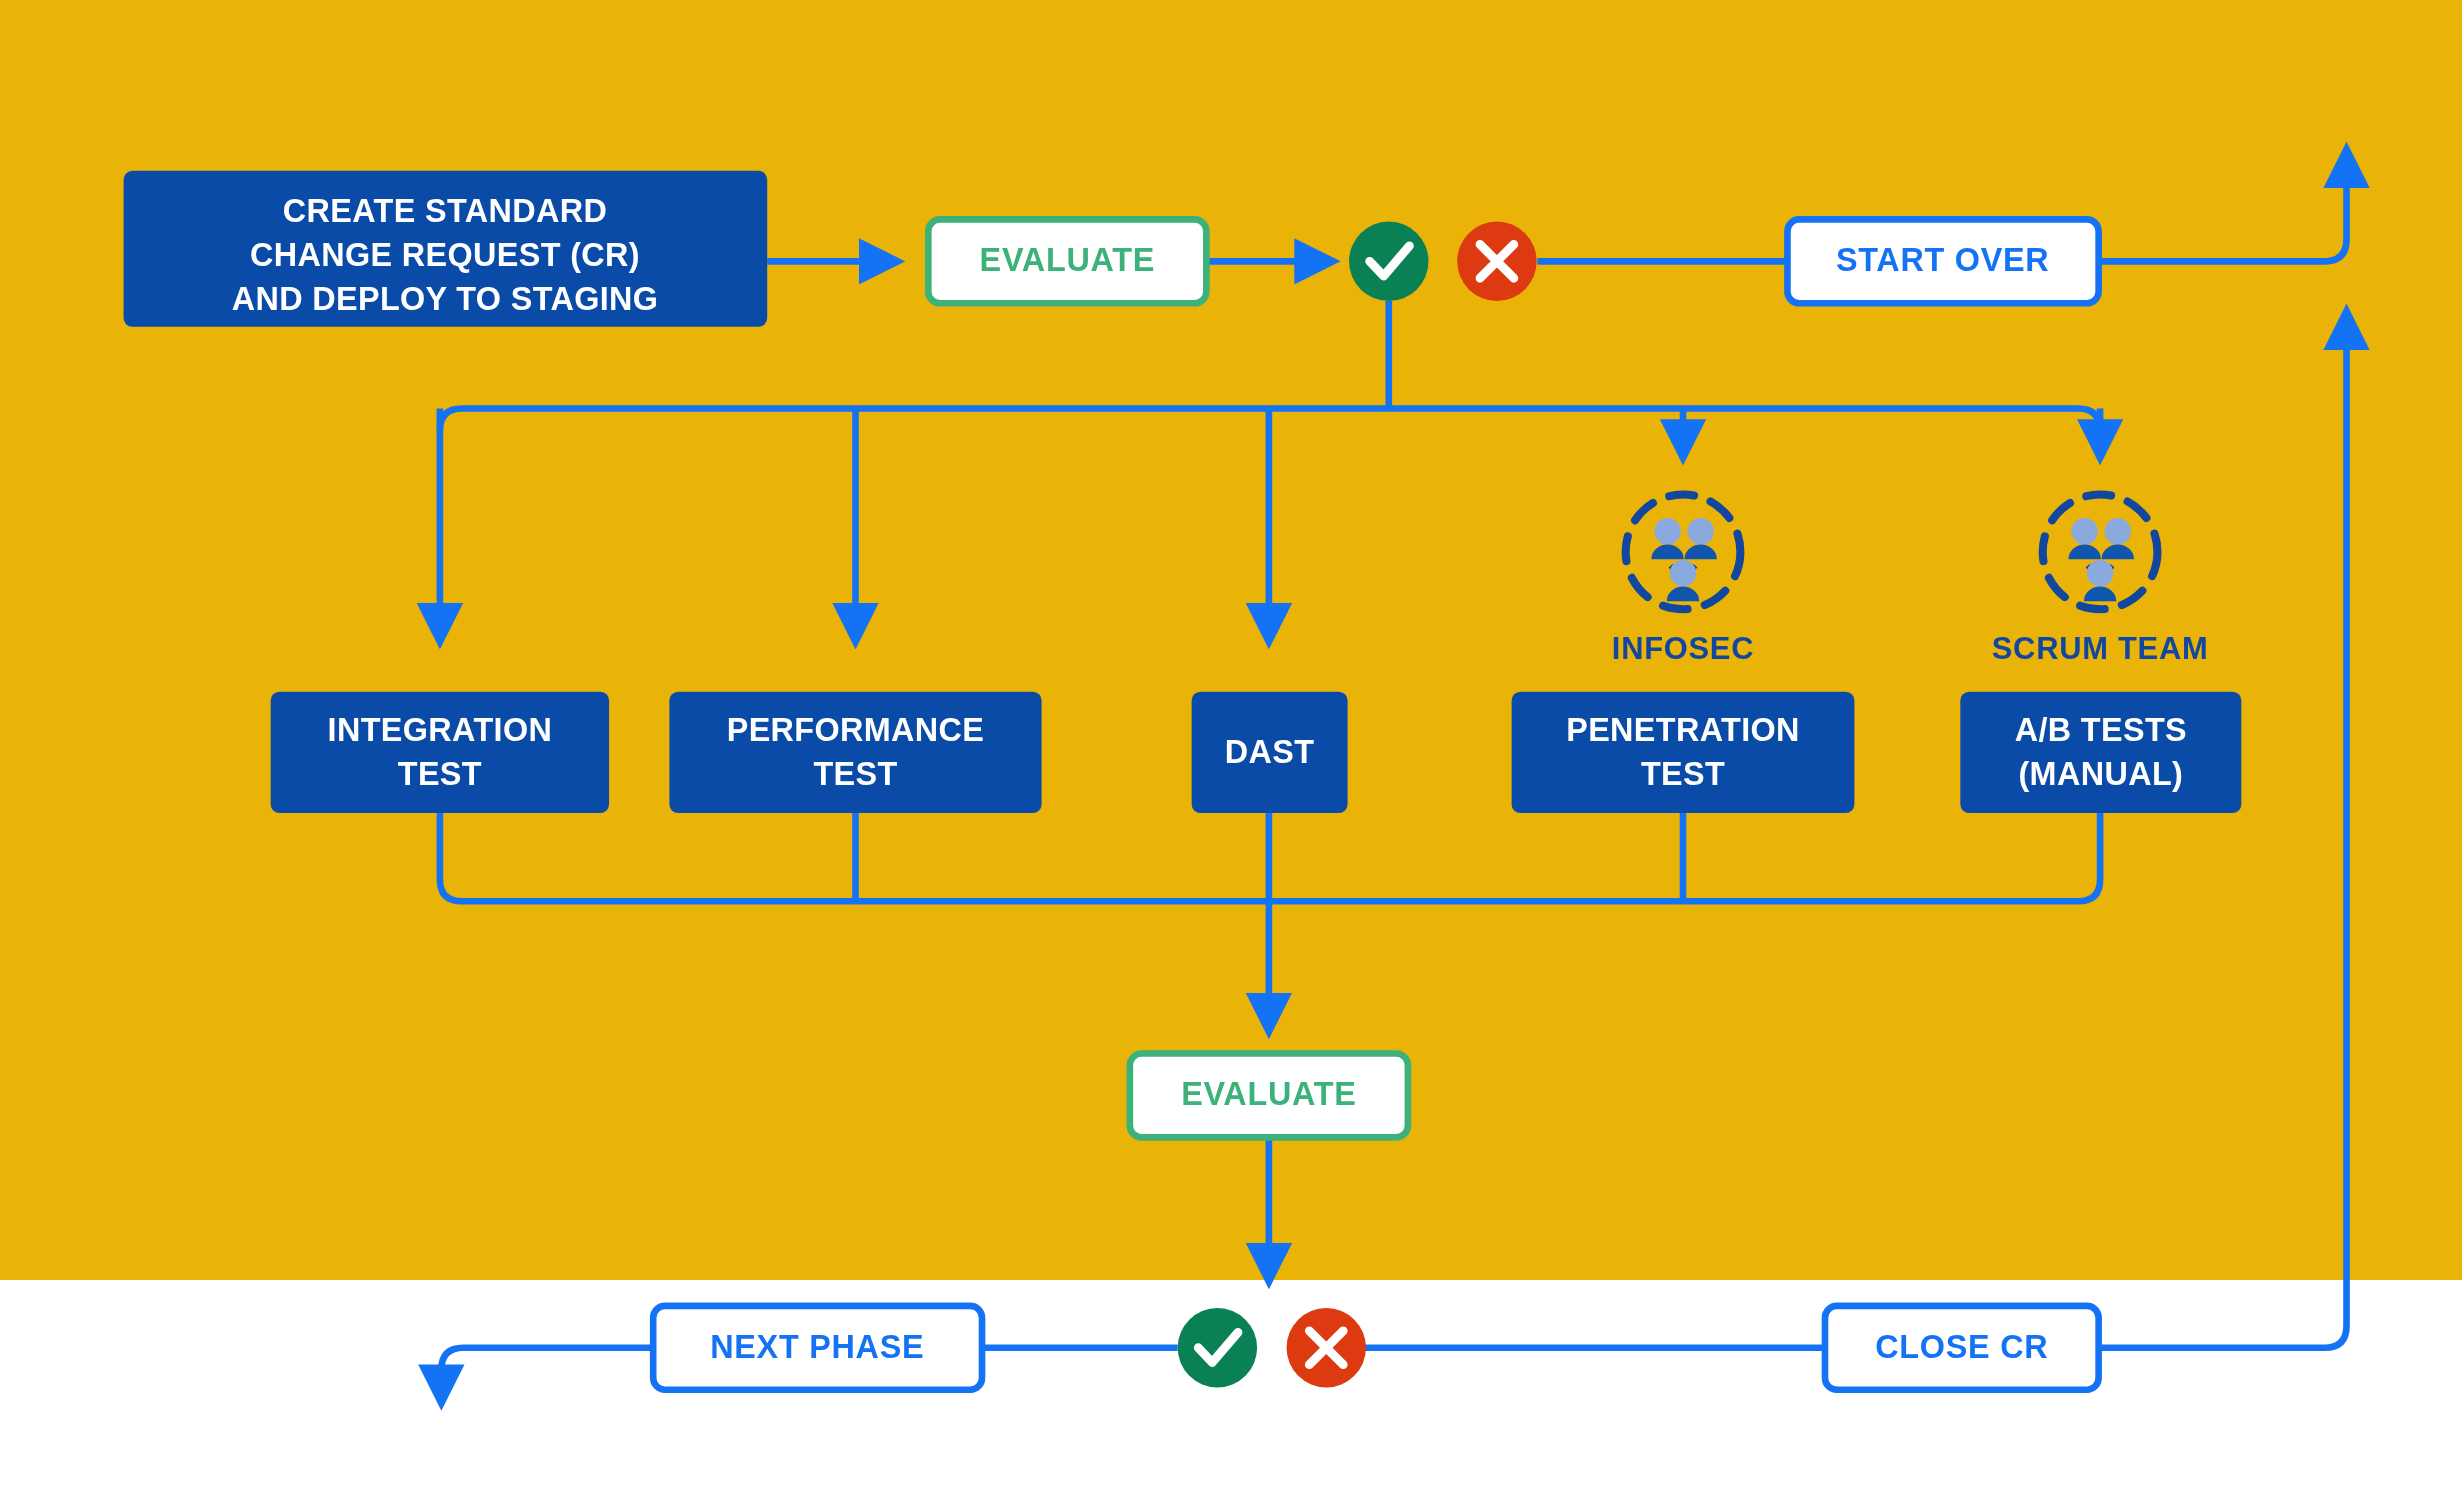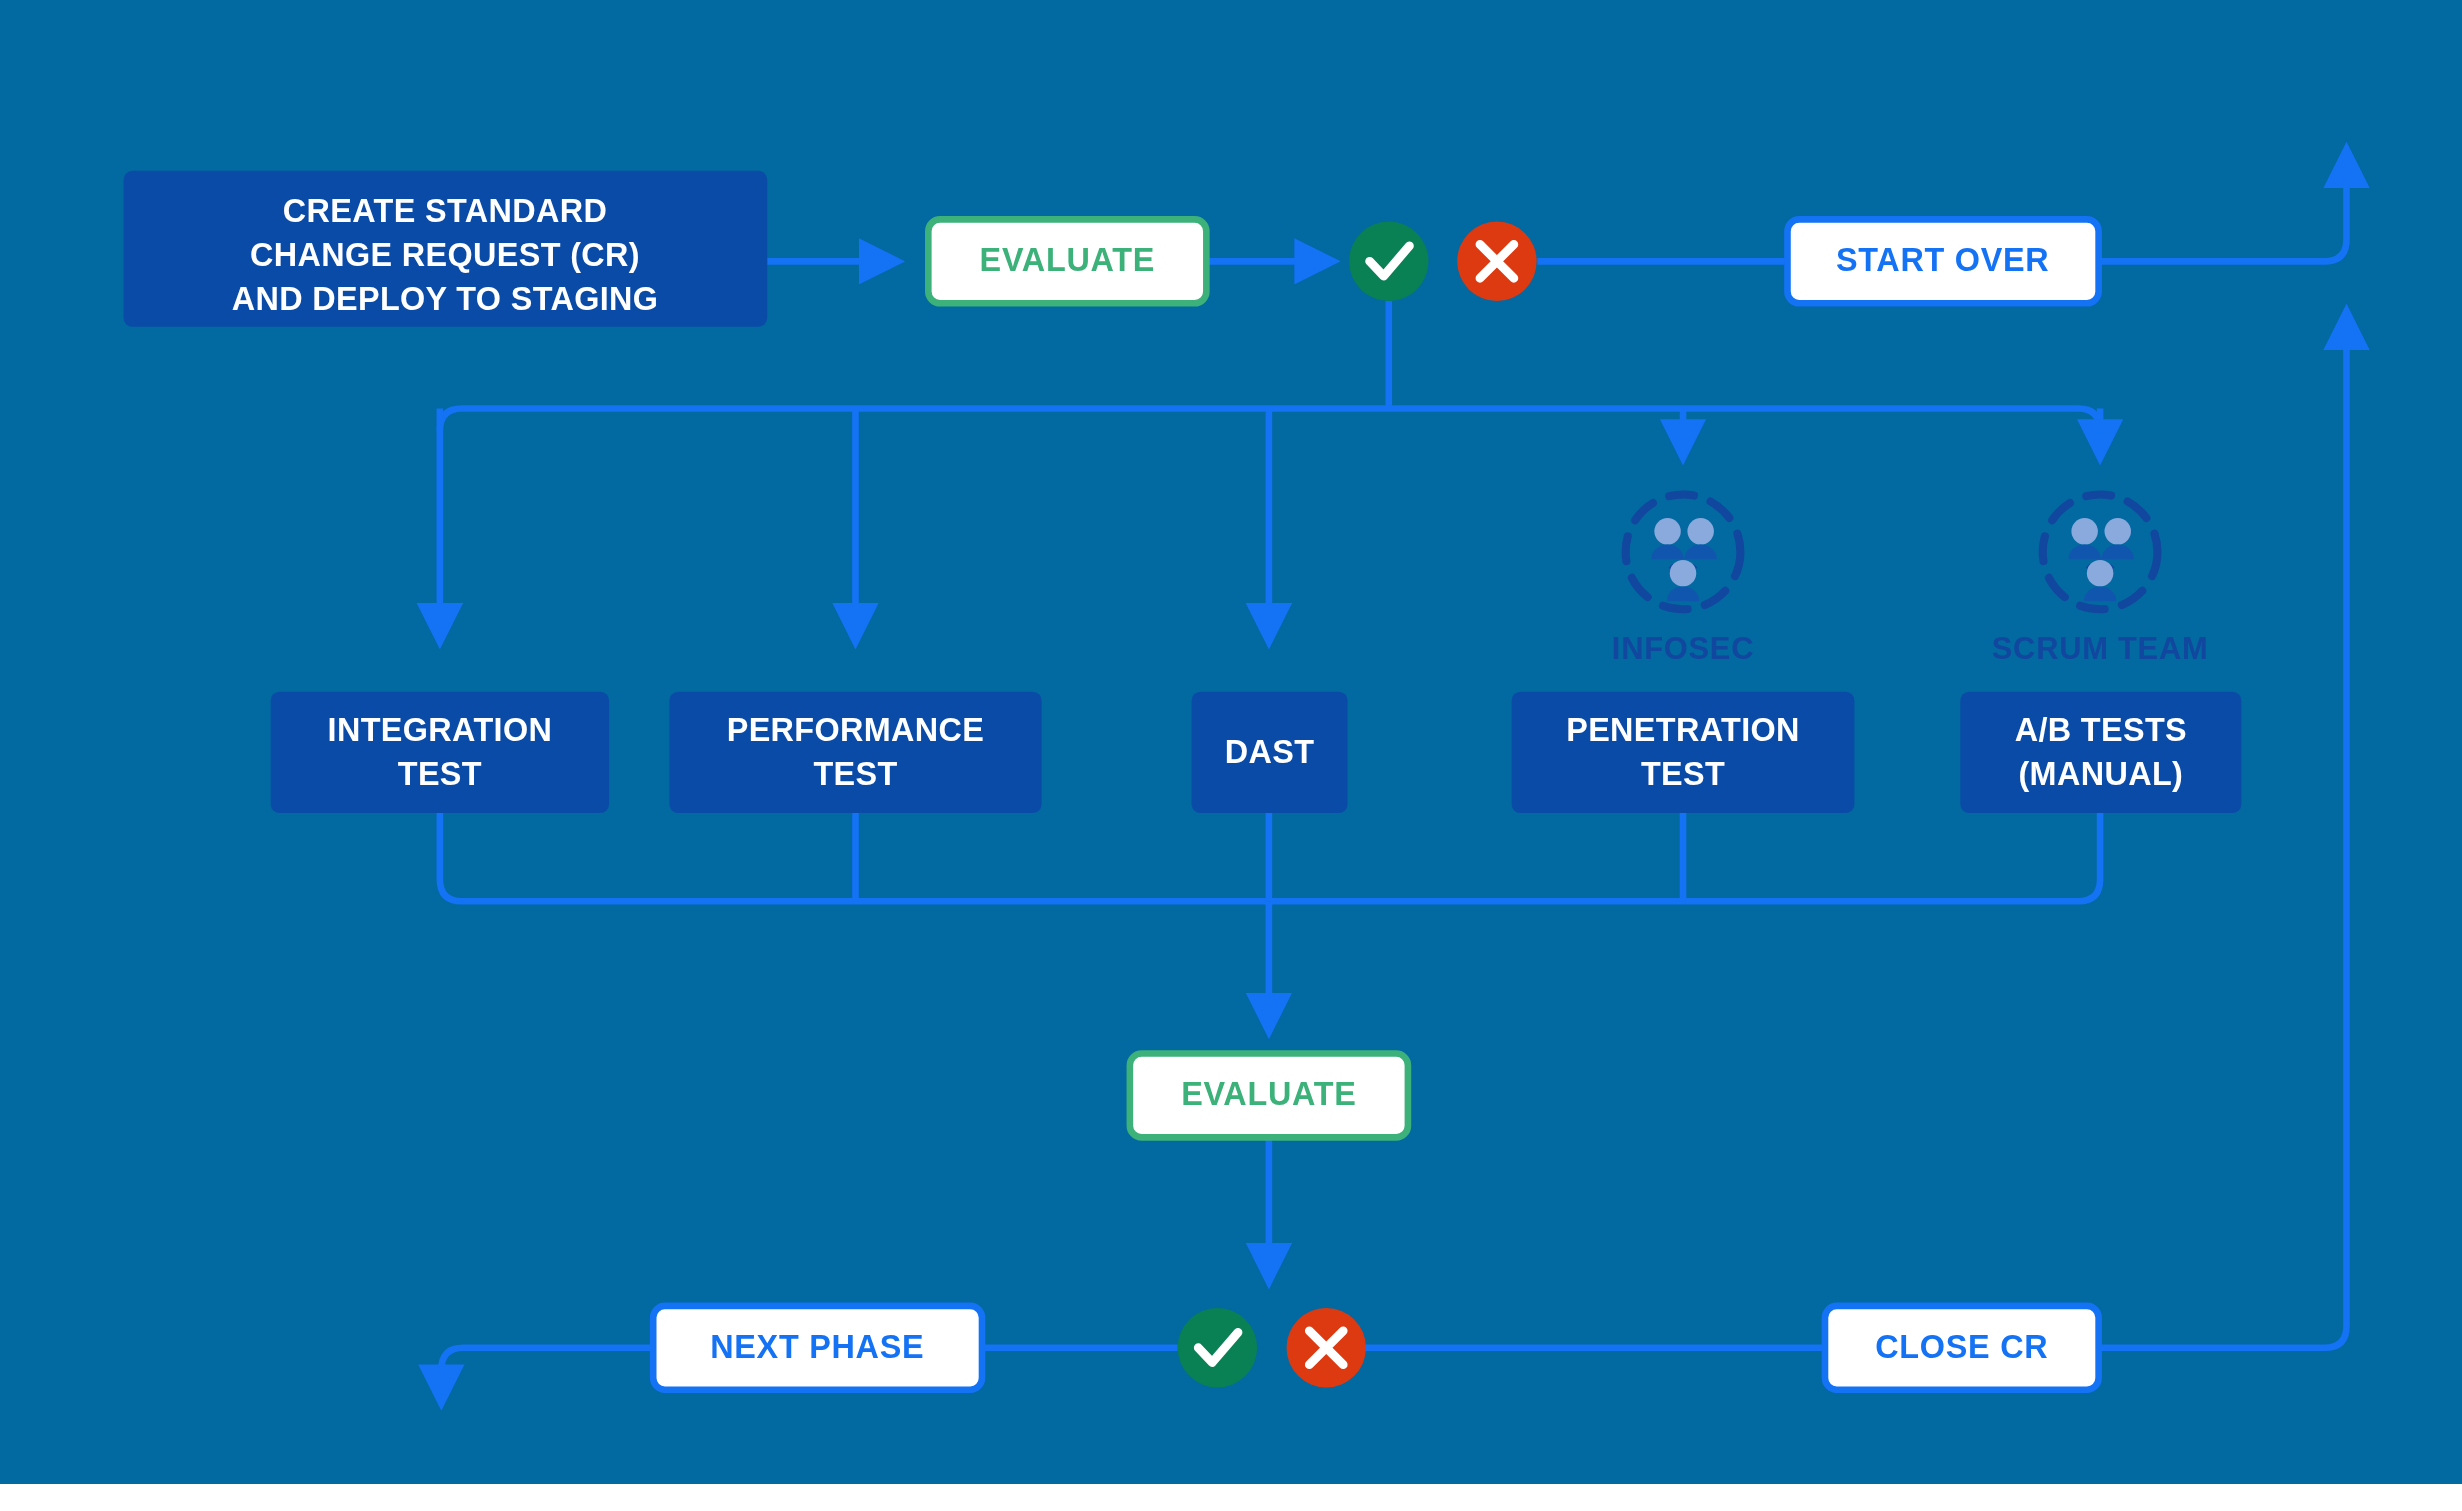--- a/index.html
+++ b/index.html
@@ -1,18 +1,18 @@
 <!DOCTYPE html>
 <html style="font-size:11.8px"><head>
 <meta charset="utf-8">
 <style>
   html,body{margin:0;padding:0;background:#ffffff;}
   body{width:2462px;height:1512px;overflow:hidden;
        font-family:"Liberation Sans", sans-serif;}
-  #stage{position:relative;width:2462px;height:1484px;background:#0369a1;}
+  #stage{position:relative;width:2462px;height:1280px;background:#eab308;}
   svg#flow{position:absolute;left:0;top:0;width:2462px;height:1512px;}
   .node-label{font-weight:bold;text-anchor:middle;dominant-baseline:middle;}
   .filled-label{fill:#ffffff;font-size:44px;letter-spacing:.5px;}
   .eval-label{fill:#3cb179;font-size:44px;letter-spacing:1px;}
   .outline-label{fill:#1472f5;font-size:44px;letter-spacing:1px;}
   .actor-label{fill:#11479e;font-size:42px;letter-spacing:1px;}
 </style>
 </head>
 <body>
 

